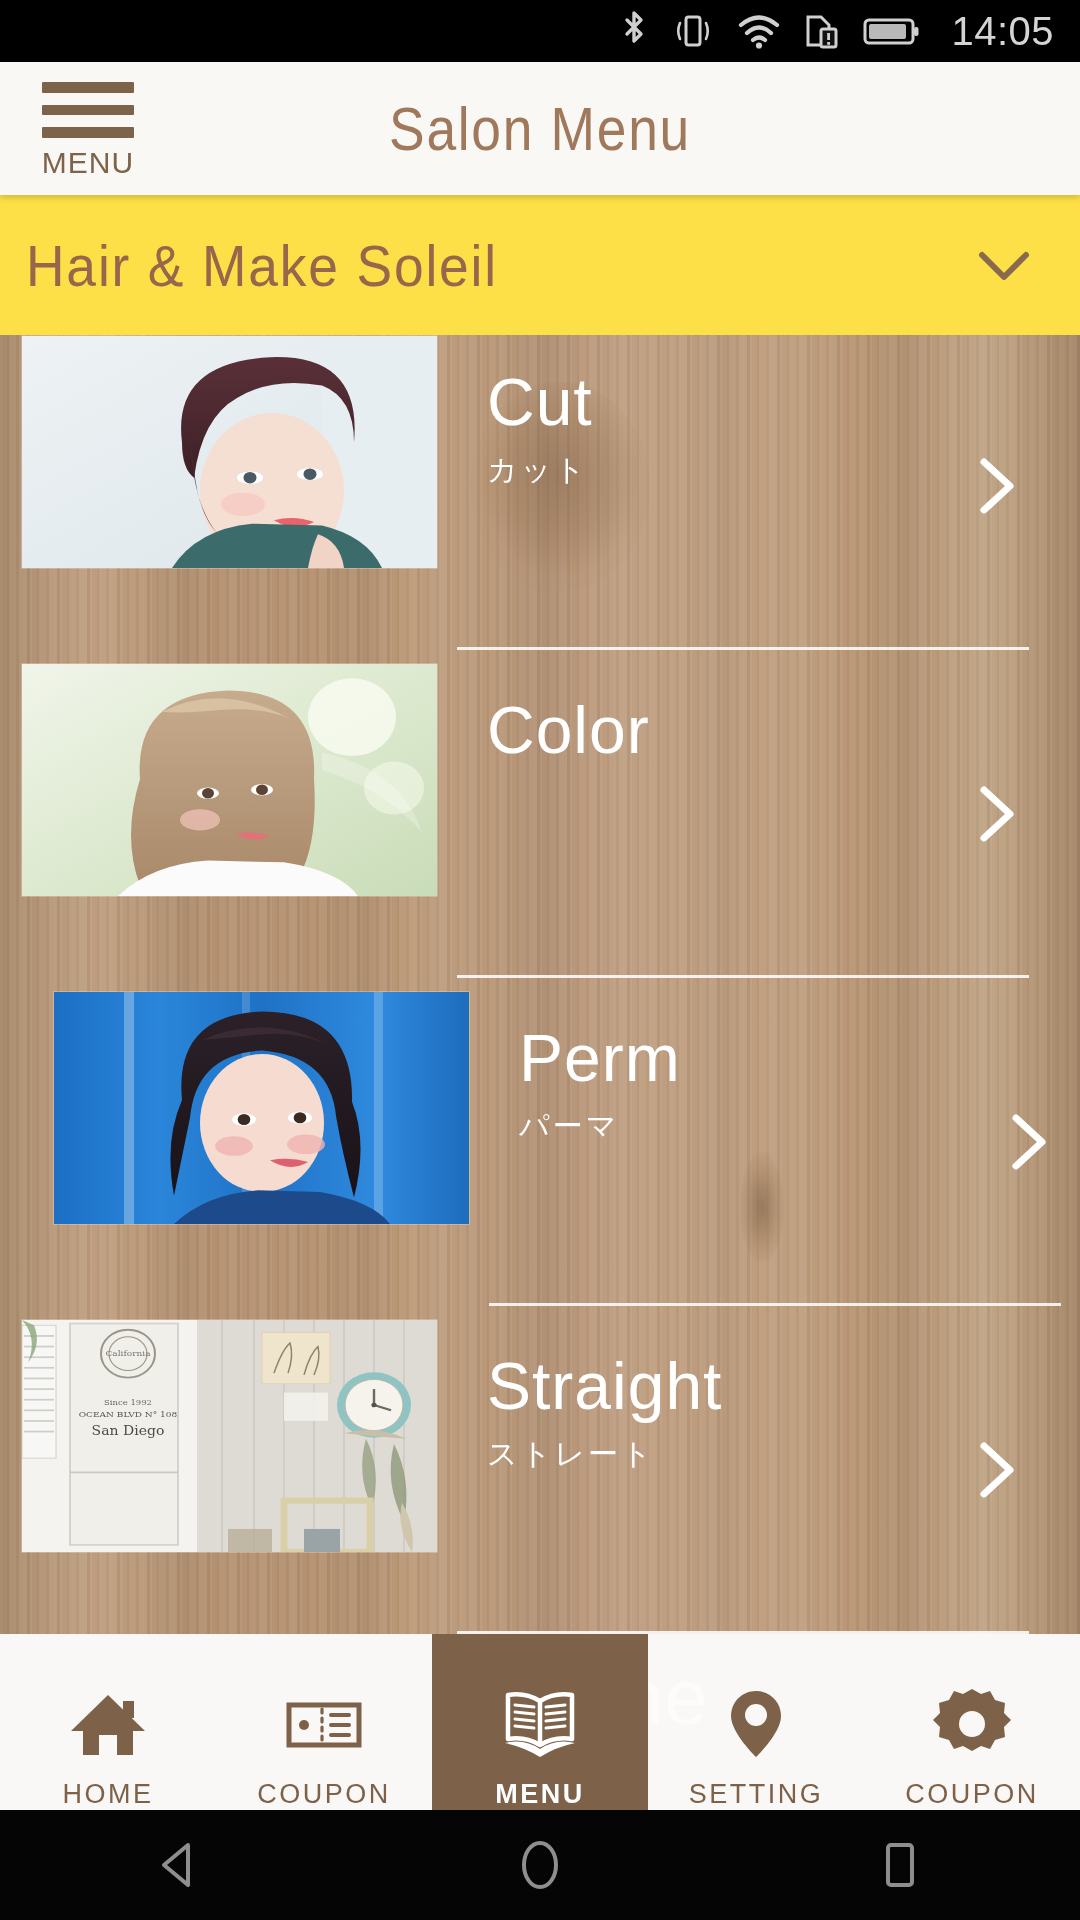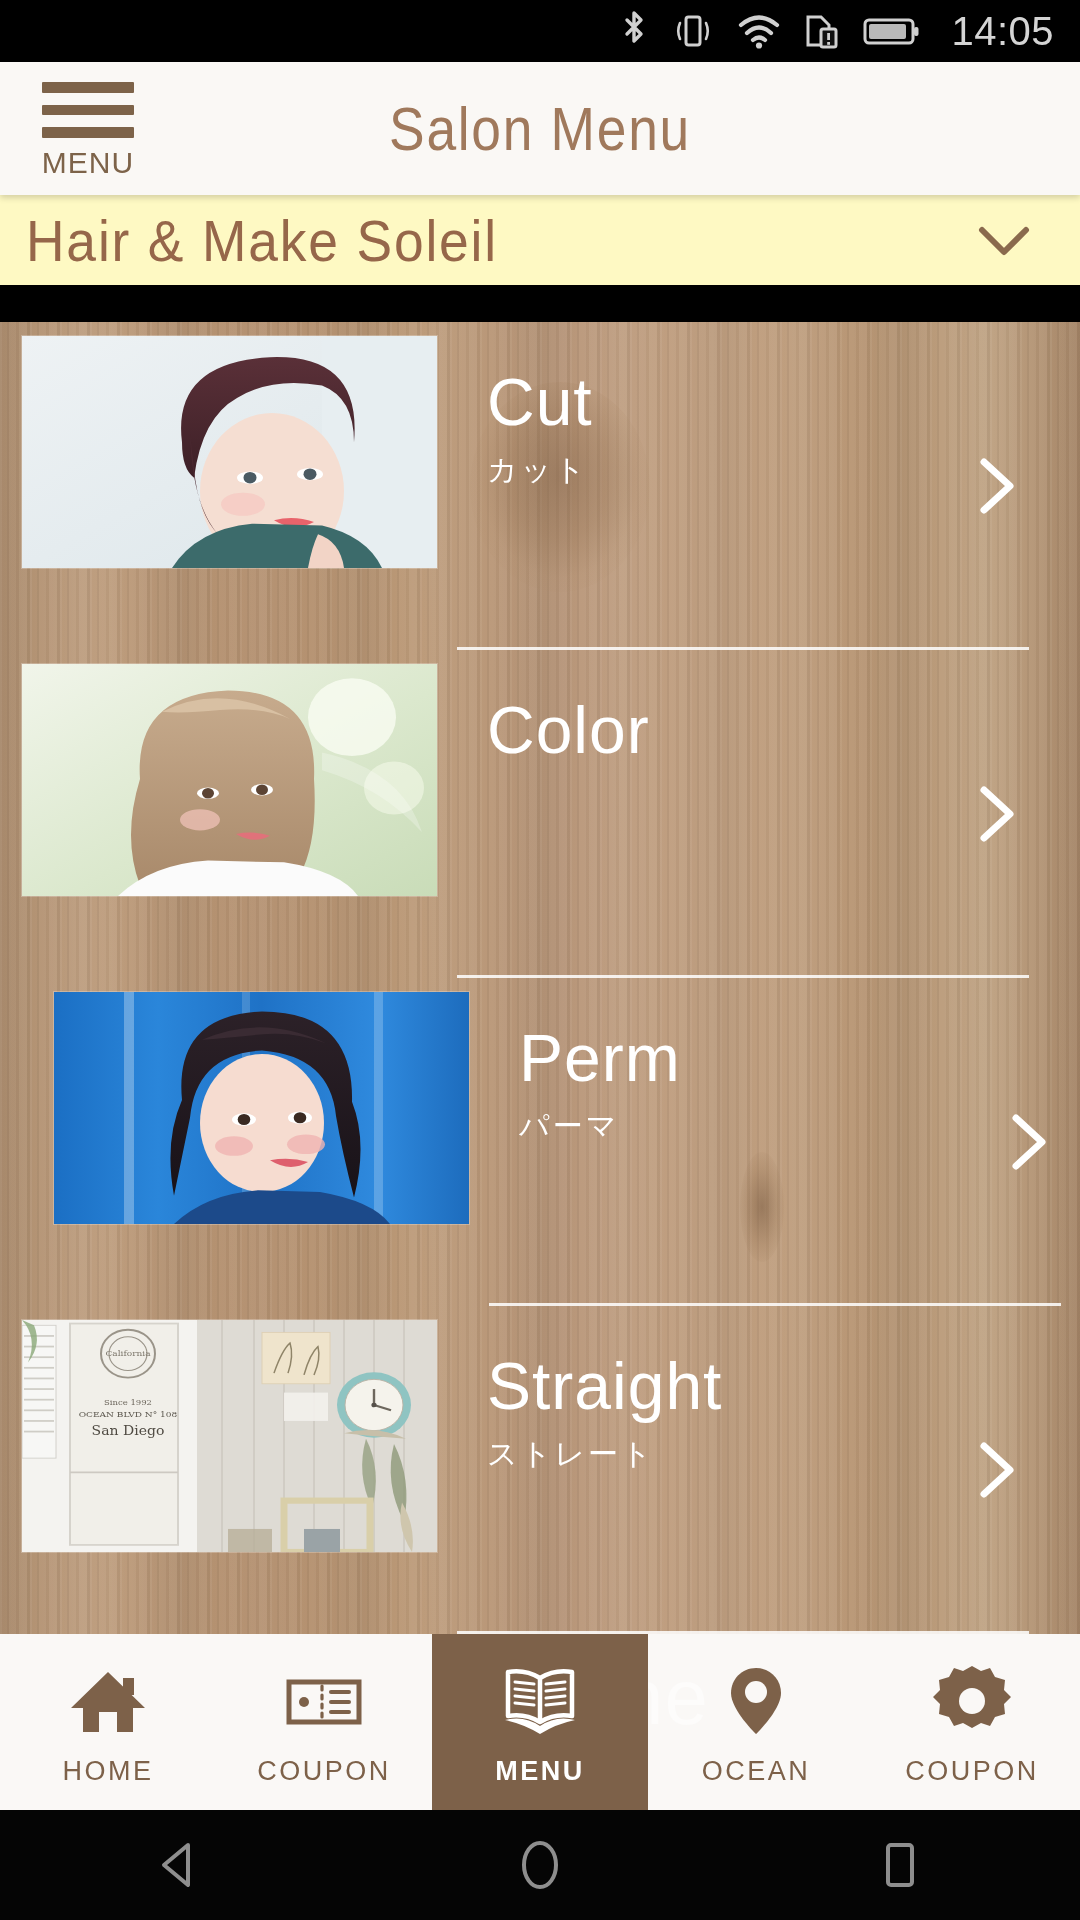--- a/index.html
+++ b/index.html
@@ -46,22 +46,22 @@
   .apptitle {
     position:absolute; left:0; top:0; width:1080px; height:133px;
     display:flex; align-items:center; justify-content:center;
     font-family:"Liberation Sans", sans-serif;
     font-size:62px; color:#a0795c; letter-spacing:2px;
     font-weight:300; transform:scaleX(0.86);
   }
 
   
   .salonbar {
-    position:absolute; top:195px; left:0; width:1080px; height:90px;
-    background:#fef9c3; display:flex; align-items:center;
+    position:absolute; top:195px; left:0; width:1080px; height:140px;
+    background:#fde047; display:flex; align-items:center;
     padding:0 36px 0 26px; z-index:5;
   }
   .salonname {
     flex:1; font-size:58px; color:#96674a; font-weight:300;
     letter-spacing:2px; transform:scaleX(0.92); transform-origin:left center;
     font-family:"Liberation Sans", sans-serif; white-space:nowrap;
   }
   .salon-chevron { width:80px; height:80px; flex:0 0 auto; }
 
   
@@ -127,21 +127,21 @@
   }
 
   
   .tabbar {
     position:absolute; top:1634px; left:0; width:1080px; height:176px;
     display:flex; z-index:7;
   }
   .tab {
     flex:1 1 0; position:relative; background:#faf8f6;
     display:flex; flex-direction:column; align-items:center;
-    justify-content:center; gap:12px; overflow:hidden;
+    justify-content:flex-end; gap:12px; overflow:hidden;
   }
   .tab.active { background:#7d6149; }
   .tab .ticon { width:86px; height:86px; display:block; }
   .tab .tlabel {
     font-size:27px; letter-spacing:2.5px; color:#7d6149;
     font-family:"Liberation Sans", sans-serif;
   }
   .tab.active .tlabel { color:#ffffff; font-weight:600; }
   .watermark {
     position:absolute; left:-28px; top:18px; font-size:78px;
@@ -472,21 +472,21 @@
     </div>
 
     <div class="tab">
       <span class="watermark">ne</span>
       <span class="ticon">
         <svg width="86" height="86" viewBox="0 0 86 86">
           <path d="M43 10 C29 10 18 21 18 35 C18 52 43 76 43 76 C43 76 68 52 68 35 C68 21 57 10 43 10 Z" fill="#7d6149"></path>
           <circle cx="43" cy="34" r="11" fill="#faf8f6"></circle>
         </svg>
       </span>
-      <span class="tlabel">OCEAN</span>
+      <span class="tlabel">SETTING</span>
     </div>
 
     <div class="tab">
       <span class="ticon">
         <svg width="86" height="86" viewBox="0 0 86 86">
           <path d="M43 8 l9 5 9 -3 5 9 10 3 -1 10 7 7 -7 7 1 10 -10 3 -5 9 -9 -3 -9 5 -9 -5 -9 3 -5 -9 -10 -3 1 -10 -7 -7 7 -7 -1 -10 10 -3 5 -9 9 3 Z" fill="#7d6149"></path>
           <circle cx="43" cy="43" r="13" fill="#faf8f6"></circle>
         </svg>
       </span>
       <span class="tlabel">COUPON</span>

